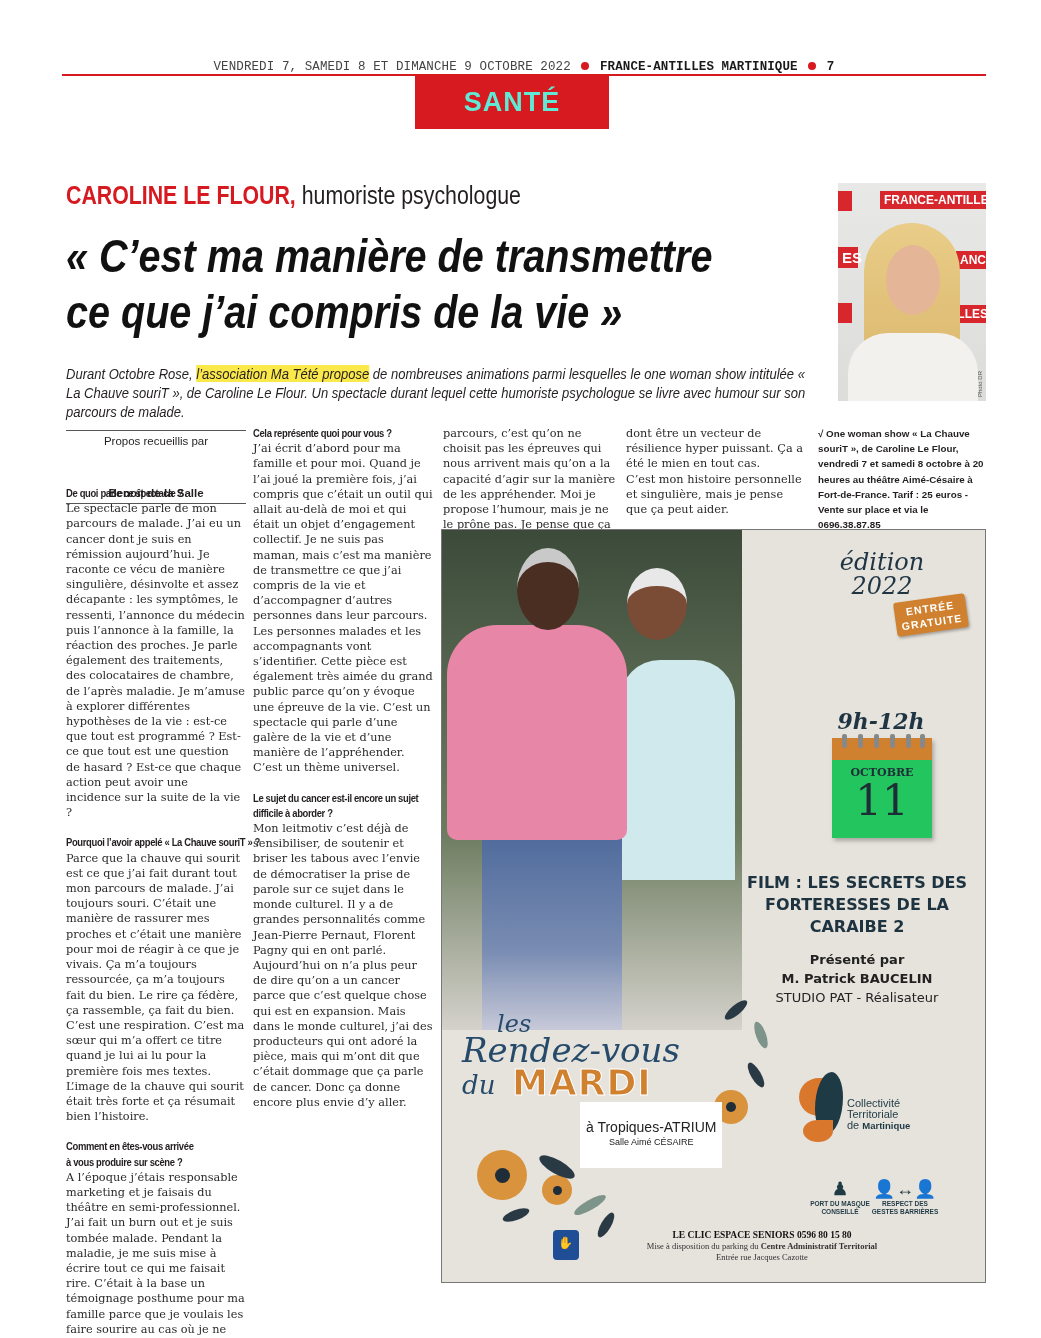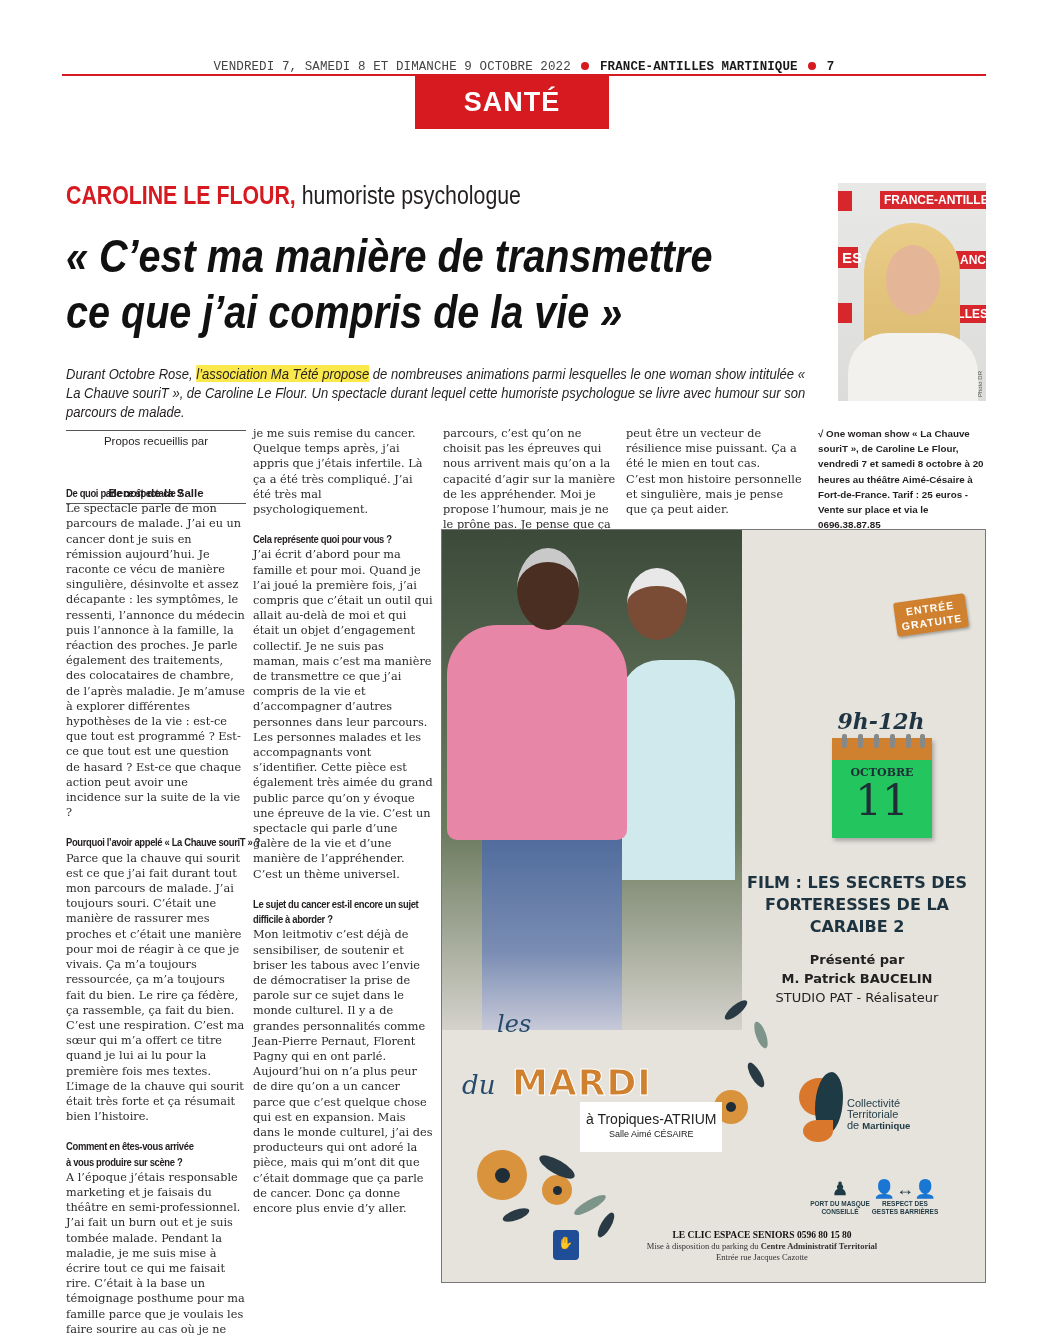--- a/index.html
+++ b/index.html
@@ -4,21 +4,21 @@
 <style>
   * { box-sizing: border-box; margin: 0; padding: 0; }
   html, body { width: 1041px; height: 1338px; background: #ffffff; overflow: hidden; }
   body { position: relative; font-family: "DejaVu Serif", serif; color: #231f20; }
 
   .folio { position: absolute; left: 62px; top: 60px; width: 924px; text-align: center; font-family: Liberation Mono, monospace; font-size: 12.5px; color: #444; letter-spacing: 0.1px; }
   .folio .paper { font-weight: bold; color: #1a1a1a; }
   .folio .dot { display: inline-block; width: 8px; height: 8px; border-radius: 50%; background: #d71920; margin: 0 3px; vertical-align: 0px; }
   .folio .page { font-weight: bold; color: #1a1a1a; }
   .rule-top { position: absolute; left: 62px; top: 74px; width: 924px; height: 2px; background: #d71920; }
-  .section-tab { position: absolute; left: 415px; top: 76px; width: 194px; height: 53px; background: #d71920; color: #ffffff; font-family: "Liberation Sans", sans-serif; font-weight: bold; font-size: 27px; text-align: center; line-height: 53px; letter-spacing: 1px; }
+  .section-tab { position: absolute; left: 415px; top: 76px; width: 194px; height: 53px; background: #d71920; color: #5eead4; font-family: "Liberation Sans", sans-serif; font-weight: bold; font-size: 27px; text-align: center; line-height: 53px; letter-spacing: 1px; }
 
   .kicker { position: absolute; left: 66px; top: 180px; font-family: "Liberation Sans", sans-serif; font-size: 26px; transform: scaleX(0.82); transform-origin: left; white-space: nowrap; }
   .kicker .name { color: #d71920; font-weight: bold; }
   .kicker .role { color: #231f20; }
   .headline { position: absolute; left: 66px; top: 228px; width: 760px; font-family: "Liberation Sans", sans-serif; font-weight: bold; font-style: italic; font-size: 46px; line-height: 56px; color: #111; transform: scaleX(0.86); transform-origin: left; }
   .headline span { display: block; white-space: nowrap; }
 
   .photo { position: absolute; left: 838px; top: 183px; width: 148px; height: 218px; background: linear-gradient(180deg, #e8e8e6 0%, #dcdcda 100%); overflow: hidden; }
   .photo .banner { position: absolute; background: #d8262d; color: #fff; font-family: "Liberation Sans", sans-serif; font-weight: bold; font-size: 12px; padding: 2px 4px; white-space: nowrap; }
   .photo .hair { position: absolute; left: 26px; top: 40px; width: 96px; height: 178px; border-radius: 48px 48px 10px 10px; background: linear-gradient(180deg, #e9cd88, #d9b46a); }
@@ -57,21 +57,21 @@
   .ad .calendar .ring { position: absolute; top: -4px; width: 5px; height: 14px; background: #888; border-radius: 2px; }
   .ad .calendar .month { text-align: center; font-family: "DejaVu Serif", serif; font-weight: bold; font-size: 11px; color: #1f2d36; margin-top: 6px; }
   .ad .calendar .day { text-align: center; font-family: "DejaVu Serif", serif; font-size: 42px; line-height: 44px; color: #1f2d36; }
   .ad .film { position: absolute; left: 300px; top: 342px; width: 230px; text-align: center; font-family: "DejaVu Sans", sans-serif; font-weight: bold; font-size: 16px; line-height: 22px; color: #1e3340; }
   .ad .presented { position: absolute; left: 300px; top: 420px; width: 230px; text-align: center; font-family: "DejaVu Sans", sans-serif; font-size: 13px; line-height: 19px; color: #222; }
   .ad .presented .b { font-weight: bold; }
   .ad .title-les { position: absolute; left: 55px; top: 480px; font-family: "DejaVu Serif", serif; font-style: italic; font-size: 24px; color: #264a6a; }
   .ad .title-rdv { position: absolute; left: 20px; top: 500px; font-family: "DejaVu Serif", serif; font-style: italic; font-size: 34px; color: #264a6a; white-space: nowrap; }
   .ad .title-du { position: absolute; left: 20px; top: 540px; font-family: "DejaVu Serif", serif; font-style: italic; font-size: 26px; color: #264a6a; }
   .ad .title-mardi { position: absolute; left: 70px; top: 532px; font-family: "DejaVu Sans", sans-serif; font-weight: bold; font-size: 36px; color: #d0812f; letter-spacing: 1px; -webkit-text-stroke: 1px #fff; }
-  .ad .venue { position: absolute; left: 138px; top: 572px; background: #fff; padding: 10px 6px; text-align: center; font-family: "Liberation Sans", sans-serif; font-size: 14px; line-height: 15px; color: #222; }
+  .ad .venue { position: absolute; left: 138px; top: 572px; background: #fff; padding: 18px 6px; text-align: center; font-family: "Liberation Sans", sans-serif; font-size: 14px; line-height: 15px; color: #222; }
   .ad .venue .sub { font-size: 9px; display: block; }
   .ad .flower { position: absolute; border-radius: 50%; background: #d9933d; }
   .ad .flower::after { content: ""; position: absolute; left: 35%; top: 35%; width: 30%; height: 30%; border-radius: 50%; background: #1e2d38; }
   .ad .leaf { position: absolute; width: 28px; height: 10px; border-radius: 50%; background: #2a3a45; }
   .ad .leaf.g { background: #7d948a; }
   .ad .ctm { position: absolute; left: 355px; top: 540px; width: 140px; height: 100px; }
   .ad .ctm .wing1 { position: absolute; left: 2px; top: 8px; width: 40px; height: 38px; background: #d9772c; border-radius: 50% 10% 50% 50%; }
   .ad .ctm .wing2 { position: absolute; left: 18px; top: 2px; width: 28px; height: 62px; background: #1e3a44; border-radius: 60% 40% 60% 40%; }
   .ad .ctm .wing3 { position: absolute; left: 6px; top: 50px; width: 30px; height: 22px; background: #d9772c; border-radius: 50% 0 50% 50%; }
   .ad .ctm .label { position: absolute; left: 50px; top: 28px; font-family: "Liberation Sans", sans-serif; font-size: 11px; line-height: 11px; color: #1e3a44; }
@@ -129,47 +129,50 @@
 <div class="col c1">
     <div class="q">De quoi parle ce spectacle ?</div>
     <p>Le spectacle parle de mon parcours de malade. J’ai eu un cancer dont je suis en rémission aujourd’hui. Je raconte ce vécu de manière singulière, désinvolte et assez décapante : les symptômes, le ressenti, l’annonce du médecin puis l’annonce à la famille, la réaction des proches. Je parle également des traitements, des colocataires de chambre, de l’après maladie. Je m’amuse à explorer différentes hypothèses de la vie : est-ce que tout est programmé ? Est-ce que tout est une question de hasard ? Est-ce que chaque action peut avoir une incidence sur la suite de la vie ?</p>
     <div class="q">Pourquoi l’avoir appelé « La Chauve souriT » ?</div>
     <p>Parce que la chauve qui sourit est ce que j’ai fait durant tout mon parcours de malade. J’ai toujours souri. C’était une manière de rassurer mes proches et c’était une manière pour moi de réagir à ce que je vivais. Ça m’a toujours ressourcée, ça m’a toujours fait du bien. Le rire ça fédère, ça rassemble, ça fait du bien. C’est une respiration. C’est ma sœur qui m’a offert ce titre quand je lui ai lu pour la première fois mes textes. L’image de la chauve qui sourit était très forte et ça résumait bien l’histoire.</p>
     <div class="q">Comment en êtes-vous arrivée</div>
     <div class="q" style="margin-top: 0px;">à vous produire sur scène ?</div>
     <p>A l’époque j’étais responsable marketing et je faisais du théâtre en semi-professionnel. J’ai fait un burn out et je suis tombée malade. Pendant la maladie, je me suis mise à écrire tout ce qui me faisait rire. C’était à la base un témoignage posthume pour ma famille parce que je voulais les faire sourire au cas où je ne passerais pas le cap. Finalement</p>
   </div>
 <div class="col c2">
-    <p>je me suis remise du cancer. Quelque temps après, j’ai appris que j’étais infertile. Là ça a été très compliqué. J’ai été très mal psychologiquement.</p>
     <div class="q">Cela représente quoi pour vous ?</div>
     <p>J’ai écrit d’abord pour ma famille et pour moi. Quand je l’ai joué la première fois, j’ai compris que c’était un outil qui allait au-delà de moi et qui était un objet d’engagement collectif. Je ne suis pas maman, mais c’est ma manière de transmettre ce que j’ai compris de la vie et d’accompagner d’autres personnes dans leur parcours. Les personnes malades et les accompagnants vont s’identifier. Cette pièce est également très aimée du grand public parce qu’on y évoque une épreuve de la vie. C’est un spectacle qui parle d’une galère de la vie et d’une manière de l’appréhender. C’est un thème universel.</p>
     <div class="q">Le sujet du cancer est-il encore un sujet</div>
     <div class="q" style="margin-top: 0px;">difficile à aborder ?</div>
     <p>Mon leitmotiv c’est déjà de sensibiliser, de soutenir et briser les tabous avec l’envie de démocratiser la prise de parole sur ce sujet dans le monde culturel. Il y a de grandes personnalités comme Jean-Pierre Pernaut, Florent Pagny qui en ont parlé. Aujourd’hui on n’a plus peur de dire qu’on a un cancer parce que c’est quelque chose qui est en expansion. Mais dans le monde culturel, j’ai des producteurs qui ont adoré la pièce, mais qui m’ont dit que c’était dommage que ça parle de cancer. Donc ça donne encore plus envie d’y aller.</p>
   </div>
 <div class="col c3">
     <p>parcours, c’est qu’on ne choisit pas les épreuves qui nous arrivent mais qu’on a la capacité d’agir sur la manière de les appréhender. Moi je propose l’humour, mais je ne le prône pas. Je pense que ça</p>
   </div>
 <div class="col c4">
-    <p>peut être un vecteur de résilience mise puissant. Ça a été le mien en tout cas.</p>
+    <p>dont être un vecteur de résilience hyper puissant. Ça a été le mien en tout cas.</p>
     <p>C’est mon histoire personnelle et singulière, mais je pense que ça peut aider.</p>
   </div>
 <div class="col c5">
     <p>√ One woman show « La Chauve souriT », de Caroline Le Flour, vendredi 7 et samedi 8 octobre à 20 heures au théâtre Aimé-Césaire à Fort-de-France. Tarif : 25 euros - Vente sur place et via le 0696.38.87.85</p>
   </div>
 
 <div class="ad">
   <div class="photo-couple">
     <div class="woman-shirt"></div>
     <div class="woman-head"></div>
     <div class="man-jeans"></div>
     <div class="man-shirt"></div>
     <div class="man-head"></div>
   </div>
 
+  <div class="edition">
+    <div>édition</div>
+    <div>2022</div>
+  </div>
   <div class="badge">
     <div>ENTRÉE</div>
     <div>GRATUITE</div>
   </div>
 
   <div class="hours">9h-12h</div>
   <div class="calendar">
     <div class="bar">
       <span class="ring" style="left:10px"></span>
       <span class="ring" style="left:26px"></span>
@@ -194,20 +197,21 @@
   <div class="leaf" style="left:300px; top:540px; transform:rotate(60deg);"></div>
   <div class="flower" style="left:272px; top:560px; width:34px; height:34px;"></div>
   <div class="flower" style="left:35px; top:620px; width:50px; height:50px;"></div>
   <div class="flower" style="left:100px; top:645px; width:30px; height:30px;"></div>
   <div class="leaf" style="left:95px; top:630px; transform:rotate(30deg); width:40px; height:14px;"></div>
   <div class="leaf g" style="left:130px; top:670px; transform:rotate(-30deg); width:36px;"></div>
   <div class="leaf" style="left:150px; top:690px; transform:rotate(-60deg);"></div>
   <div class="leaf" style="left:60px; top:680px; transform:rotate(-20deg);"></div>
 
   <div class="title-les">les</div>
+  <div class="title-rdv">Rendez-vous</div>
   <div class="title-du">du</div>
   <div class="title-mardi">MARDI</div>
   <div class="venue">
     <span>à Tropiques-ATRIUM</span>
     <span class="sub">Salle Aimé CÉSAIRE</span>
   </div>
 
   <div class="ctm">
     <div class="wing1"></div>
     <div class="wing2"></div>

